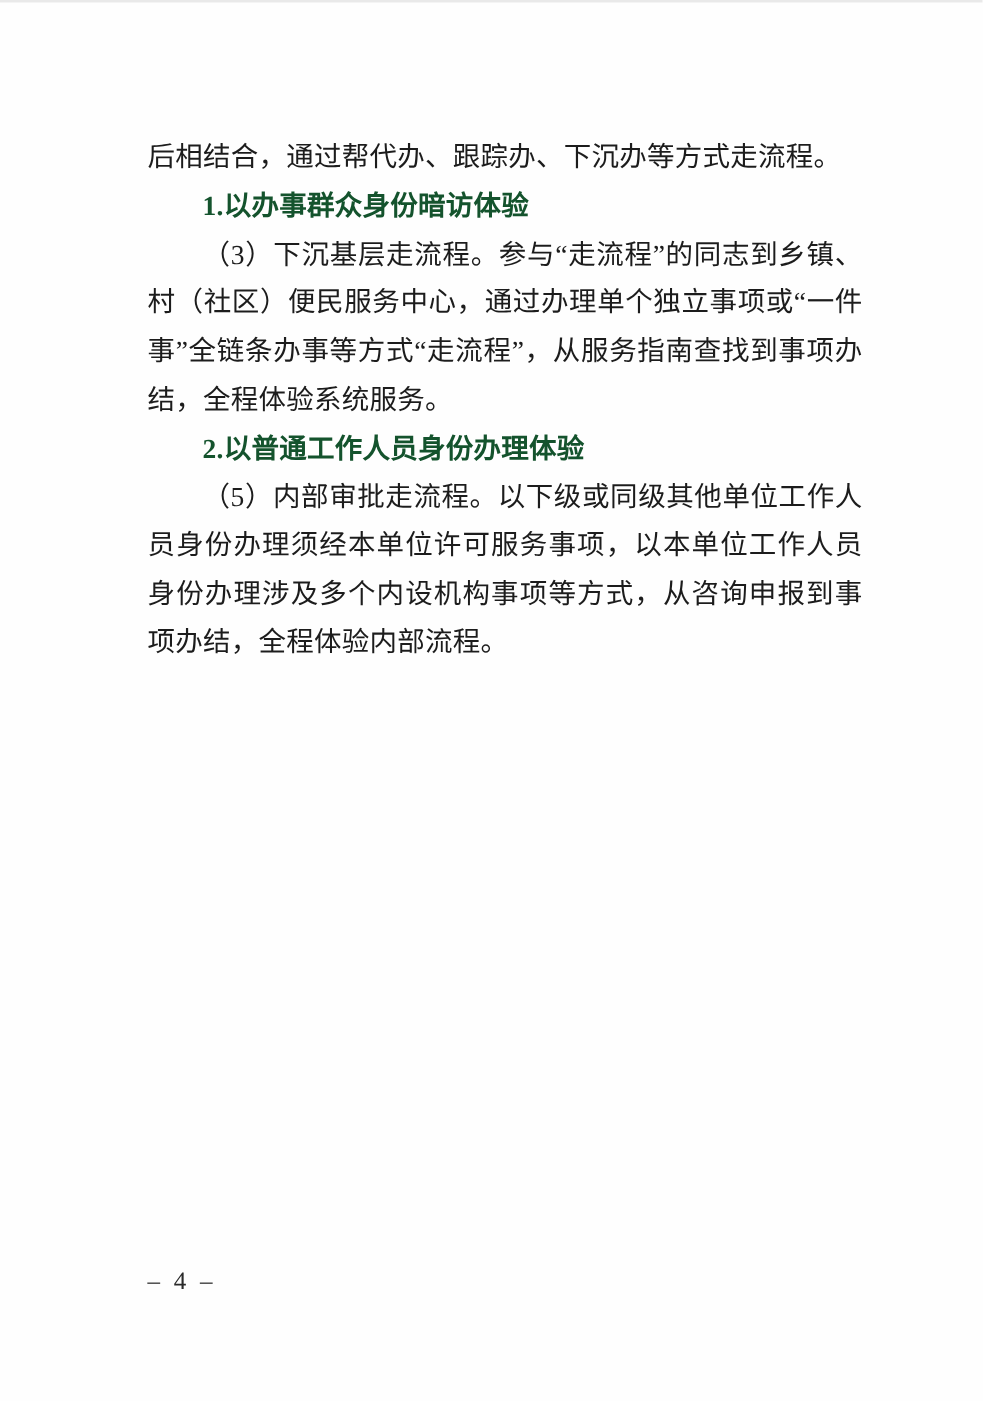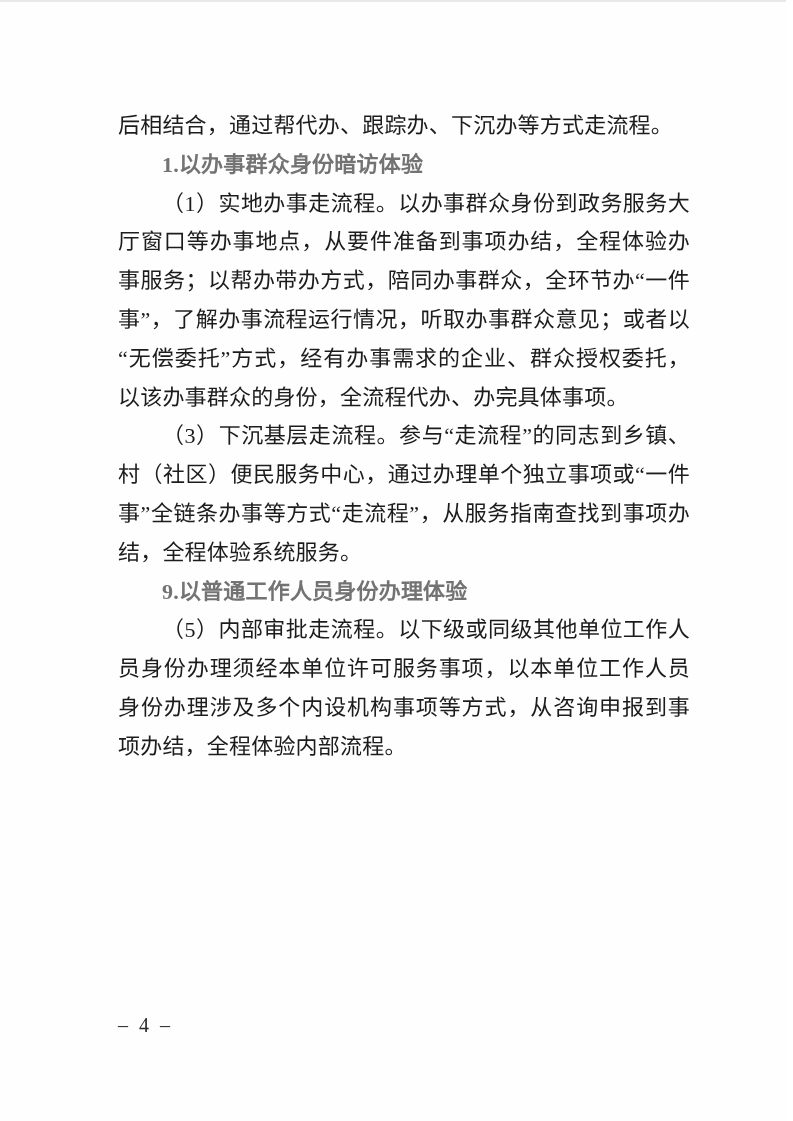--- a/index.html
+++ b/index.html
@@ -40,39 +40,38 @@
   }
   .content p.body {
     text-indent: 2em;
   }
   .content p.body-continuation {
     text-indent: 0;
   }
   .content p.heading {
     text-indent: 2em;
     font-weight: 700;
-    color: #737373;
+    color: #14532d;
   }
   .page-number {
     position: absolute;
     left: 118px;
     top: 1014px;
     font-size: 20px;
     line-height: 22px;
     letter-spacing: 3px;
     color: #2a2a2a;
   }
 </style>
 </head>
 <body>
 
 <div class="page">
   <div class="scan-edge"></div>
   <div class="content">
       <p class="body-continuation">后相结合，通过帮代办、跟踪办、下沉办等方式走流程。</p>
       <p class="heading">1.以办事群众身份暗访体验</p>
-      <p class="body">（1）实地办事走流程。以办事群众身份到政务服务大厅窗口等办事地点，从要件准备到事项办结，全程体验办事服务；以帮办带办方式，陪同办事群众，全环节办“一件事”，了解办事流程运行情况，听取办事群众意见；或者以“无偿委托”方式，经有办事需求的企业、群众授权委托，以该办事群众的身份，全流程代办、办完具体事项。</p>
       <p class="body">（3）下沉基层走流程。参与“走流程”的同志到乡镇、村（社区）便民服务中心，通过办理单个独立事项或“一件事”全链条办事等方式“走流程”，从服务指南查找到事项办结，全程体验系统服务。</p>
-      <p class="heading">9.以普通工作人员身份办理体验</p>
+      <p class="heading">2.以普通工作人员身份办理体验</p>
       <p class="body">（5）内部审批走流程。以下级或同级其他单位工作人员身份办理须经本单位许可服务事项，以本单位工作人员身份办理涉及多个内设机构事项等方式，从咨询申报到事项办结，全程体验内部流程。</p>
     </div>
   <div class="page-number">– 4 –</div>
 </div>
 
 </body></html>

